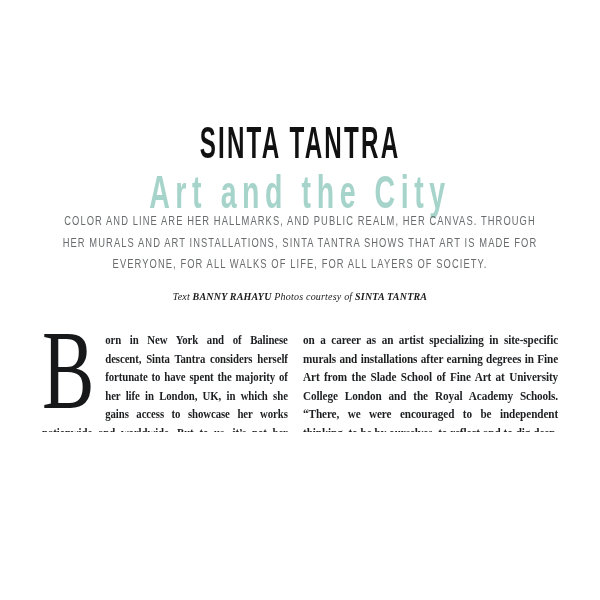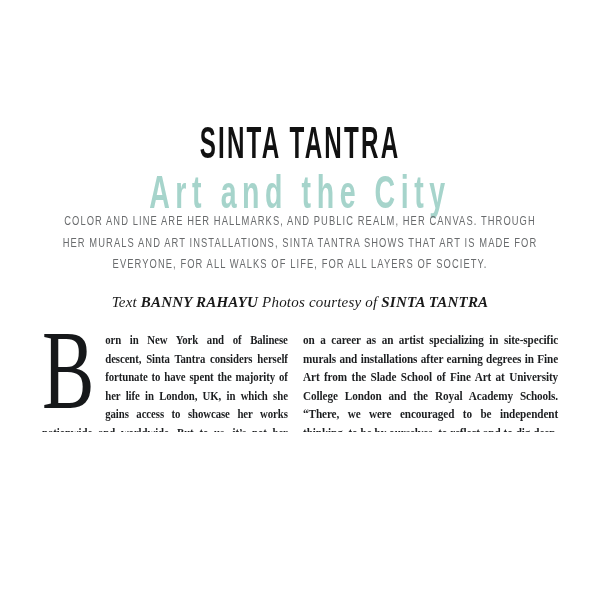--- a/index.html
+++ b/index.html
@@ -49,21 +49,21 @@
     white-space:pre-line;
     transform:scaleX(0.72);
     transform-origin:center top;
   }
   
   .credit{
     position:absolute;left:0;top:280px;width:600px;
     text-align:center;
     font-family:"Liberation Serif", serif;
     font-style:italic;
-    font-size:15px;line-height:14px;
+    font-size:10px;line-height:14px;
     letter-spacing:0.2px;
     color:#1a1a1a;
     white-space:nowrap;
   }
   .credit .name{font-weight:bold;}
   
   .col{
     position:absolute;top:331px;width:280px;
     font-family:"Liberation Serif", serif;
     font-weight:bold;

